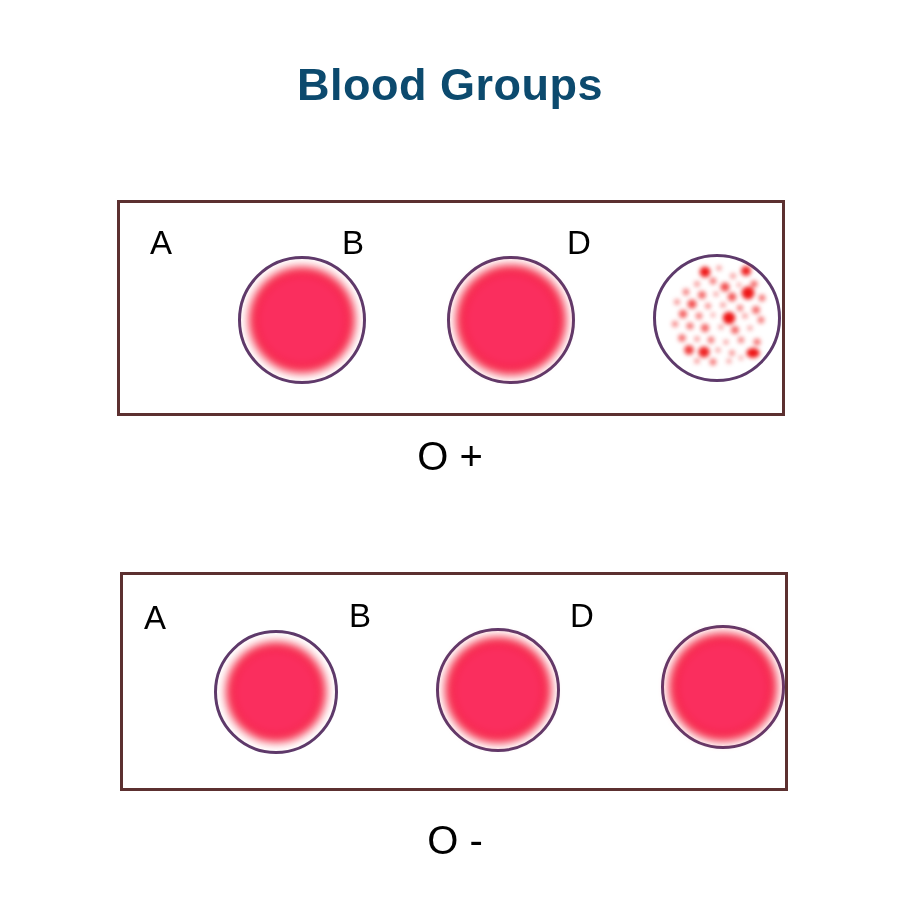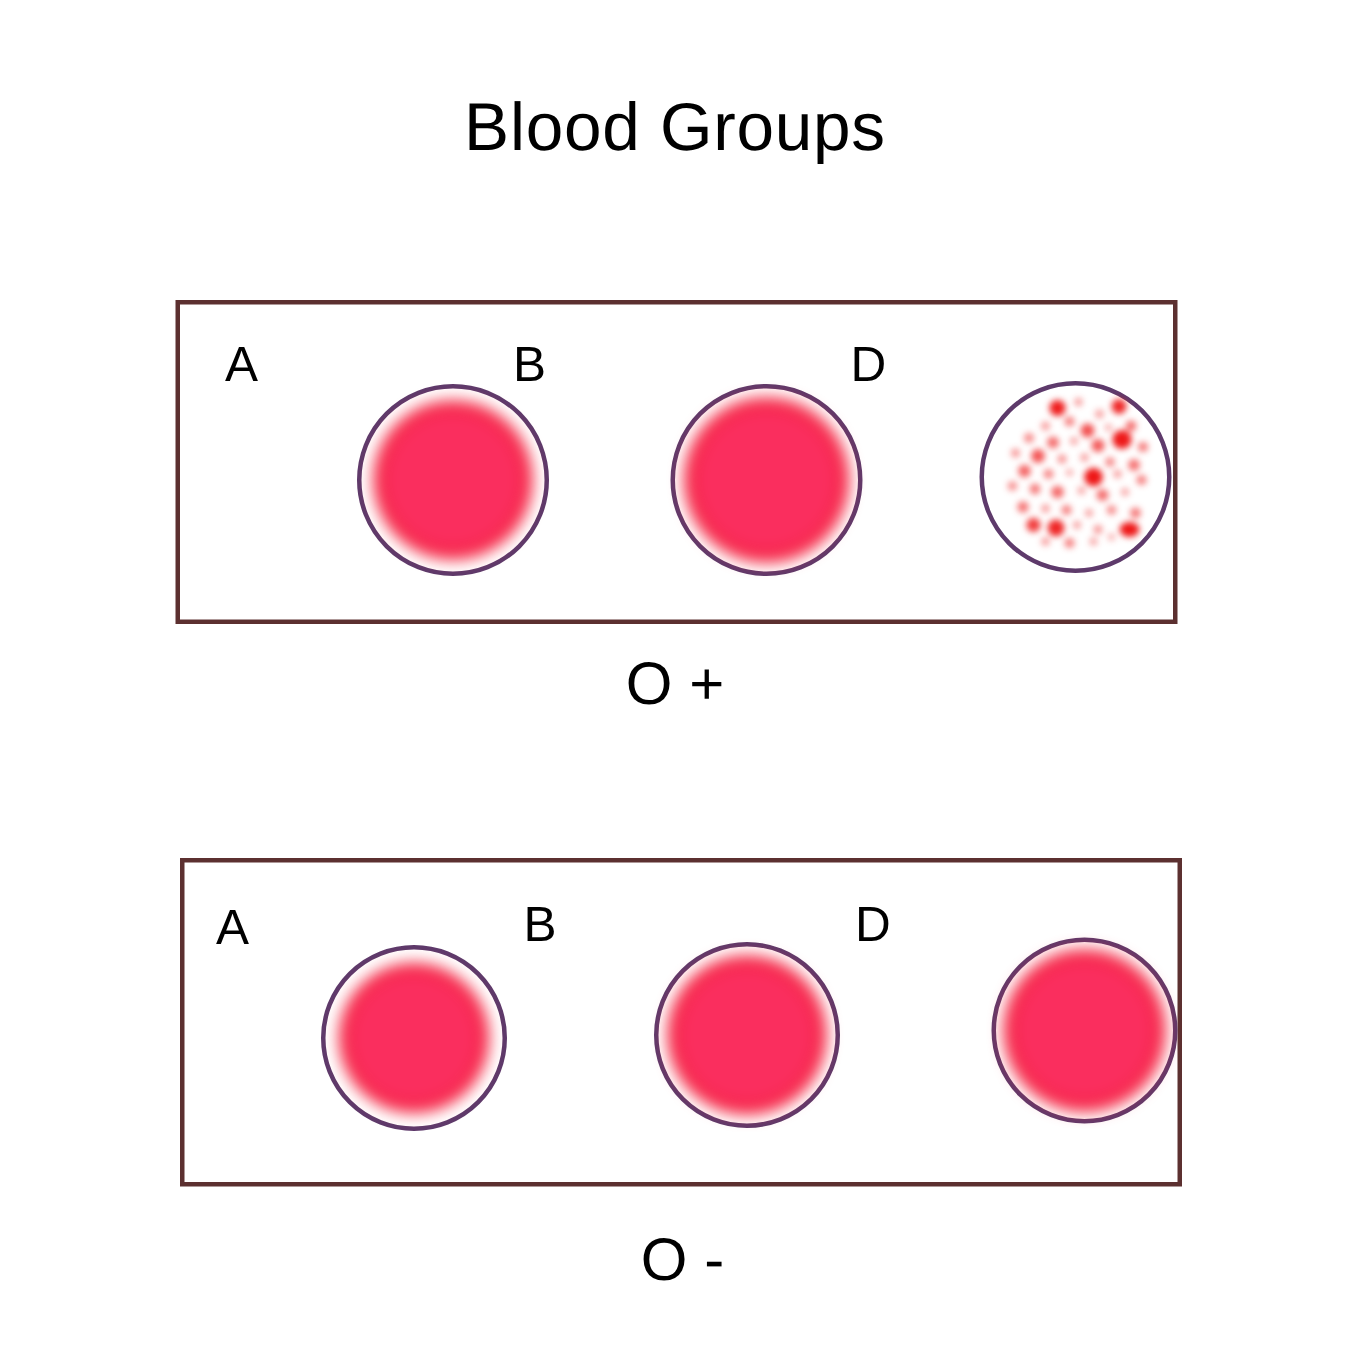--- a/index.html
+++ b/index.html
@@ -27,22 +27,22 @@
   }
 
   
   .fig-title {
     position: absolute;
     left: 0;
     top: 62px;
     width: 900px;
     text-align: center;
     font-size: 45px;
-    font-weight: 400;
-    color: #000000;
+    font-weight: 700;
+    color: #0c4a6e;
     letter-spacing: 0.5px;
     line-height: 1;
   }
 
   
   .card {
     position: absolute;
     box-sizing: border-box;
     background: #ffffff;
     border: 3px solid #5c3030;

